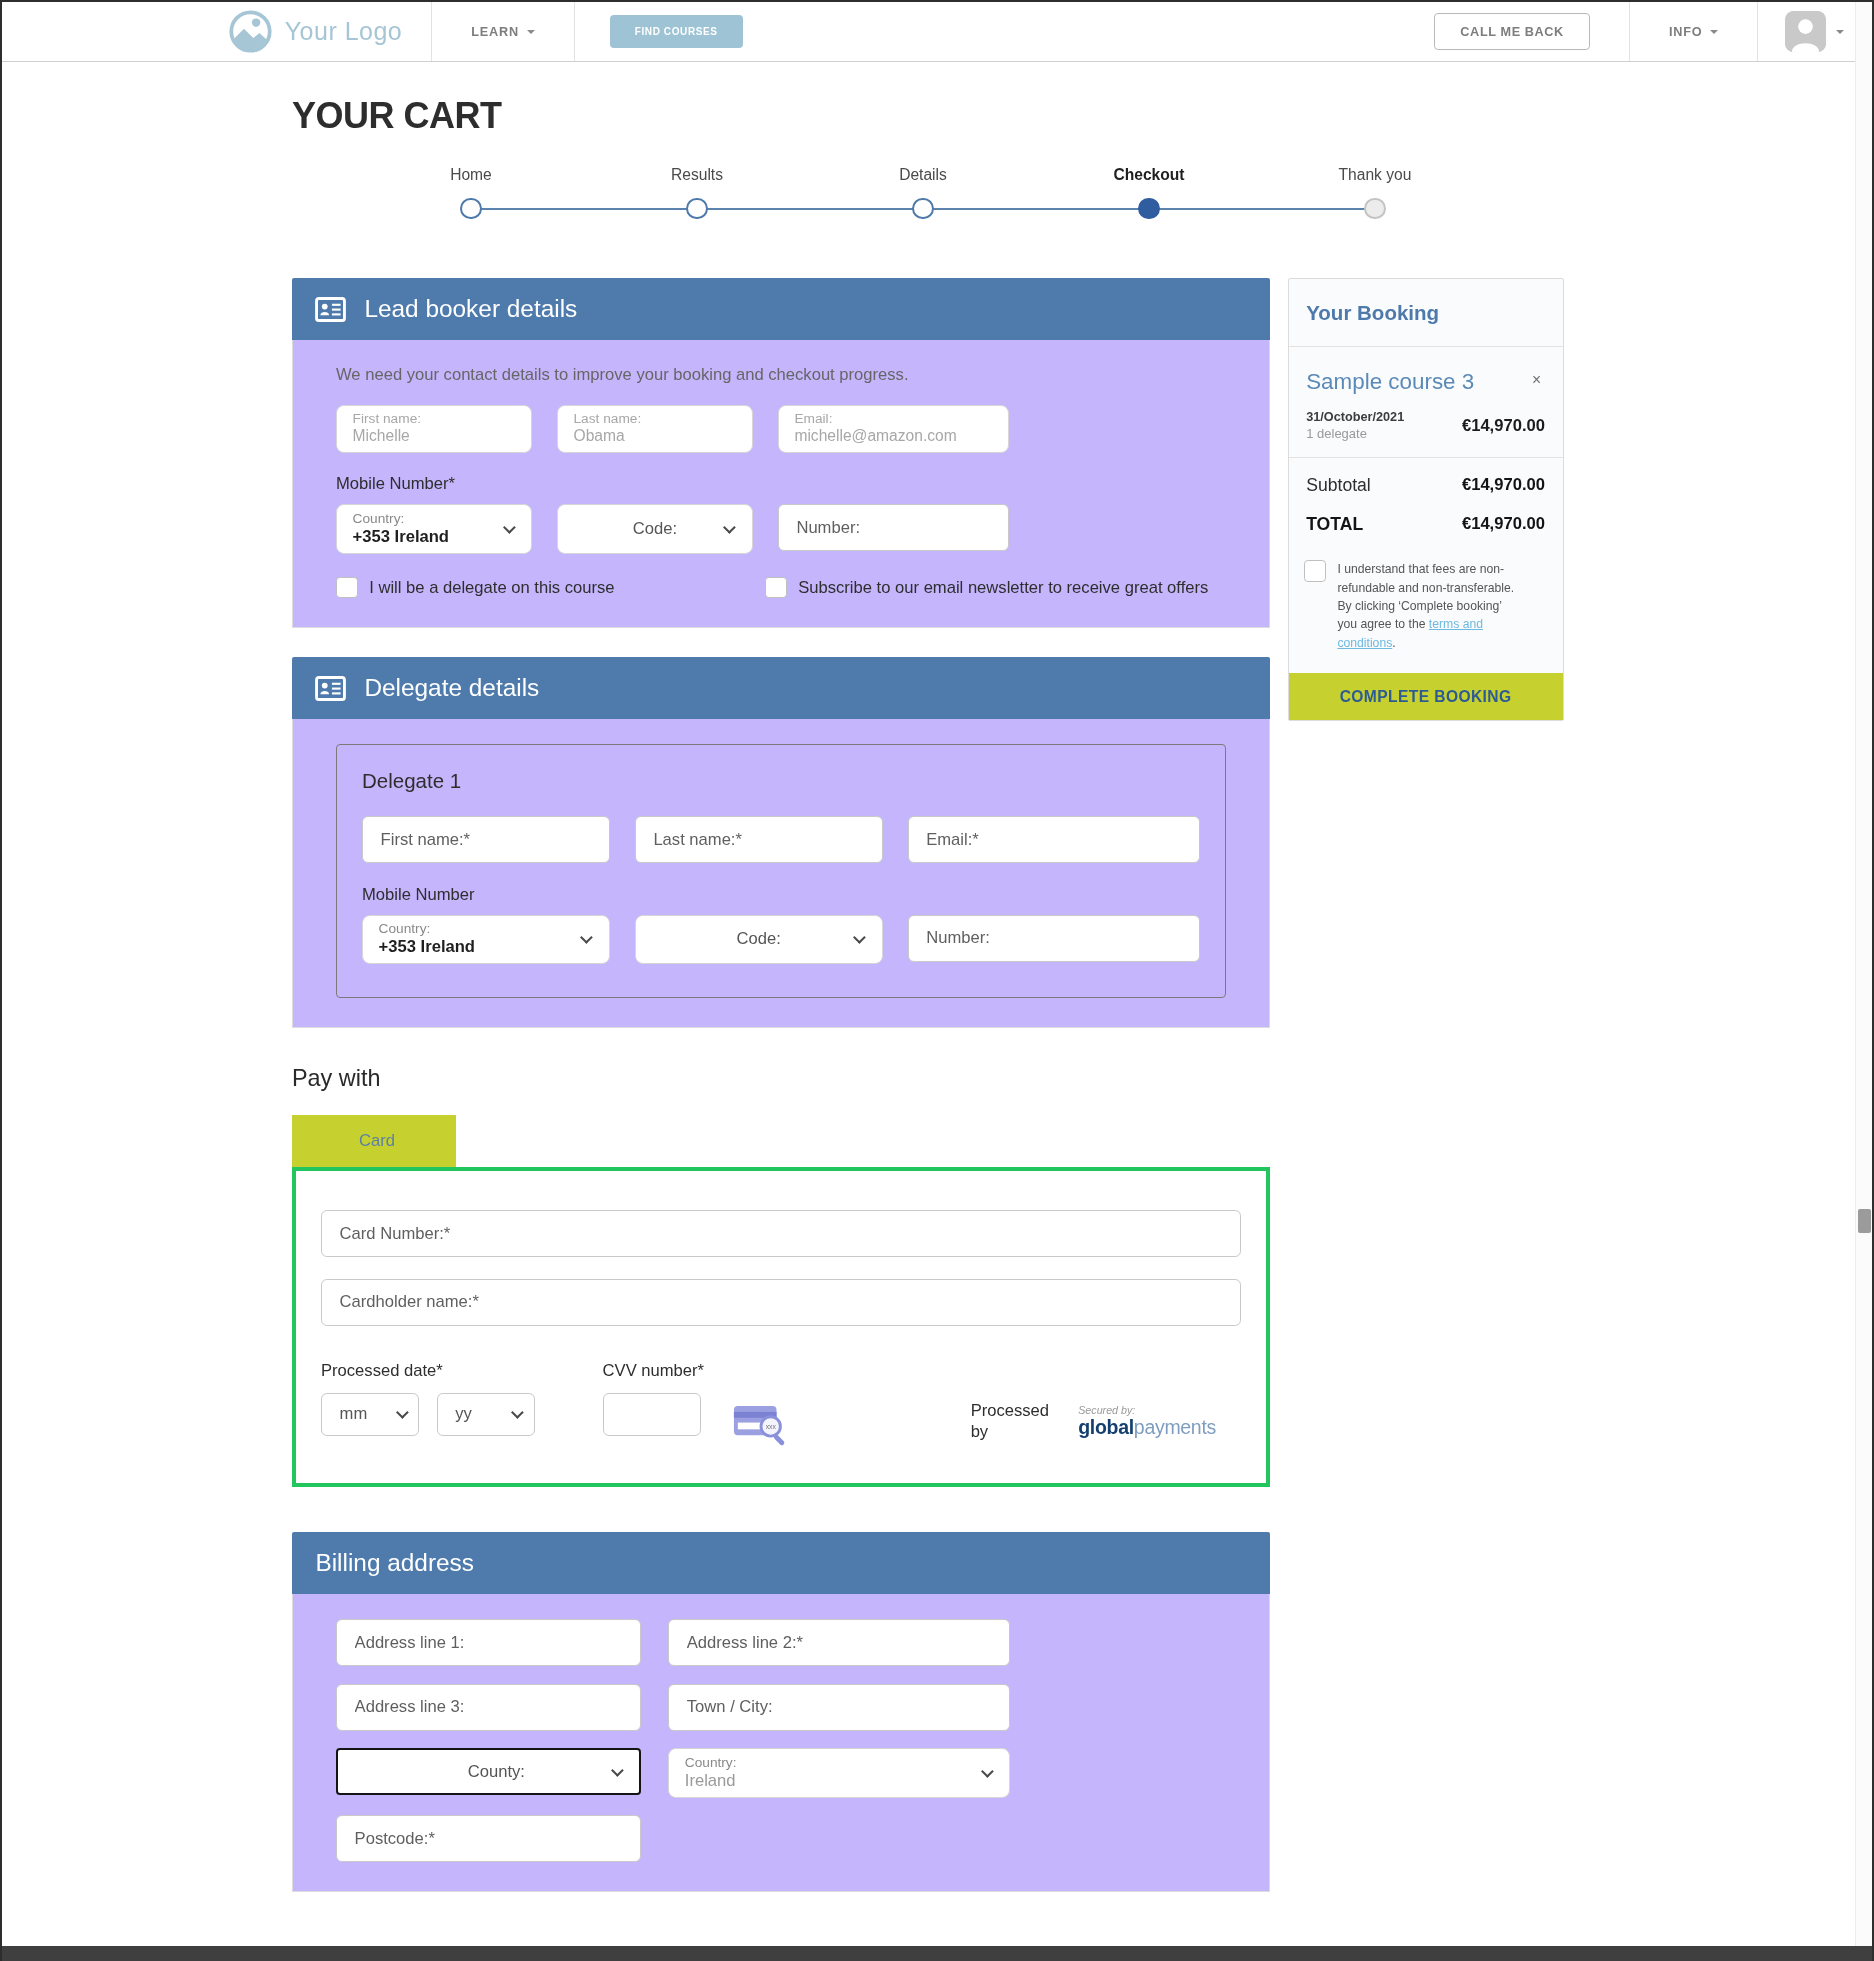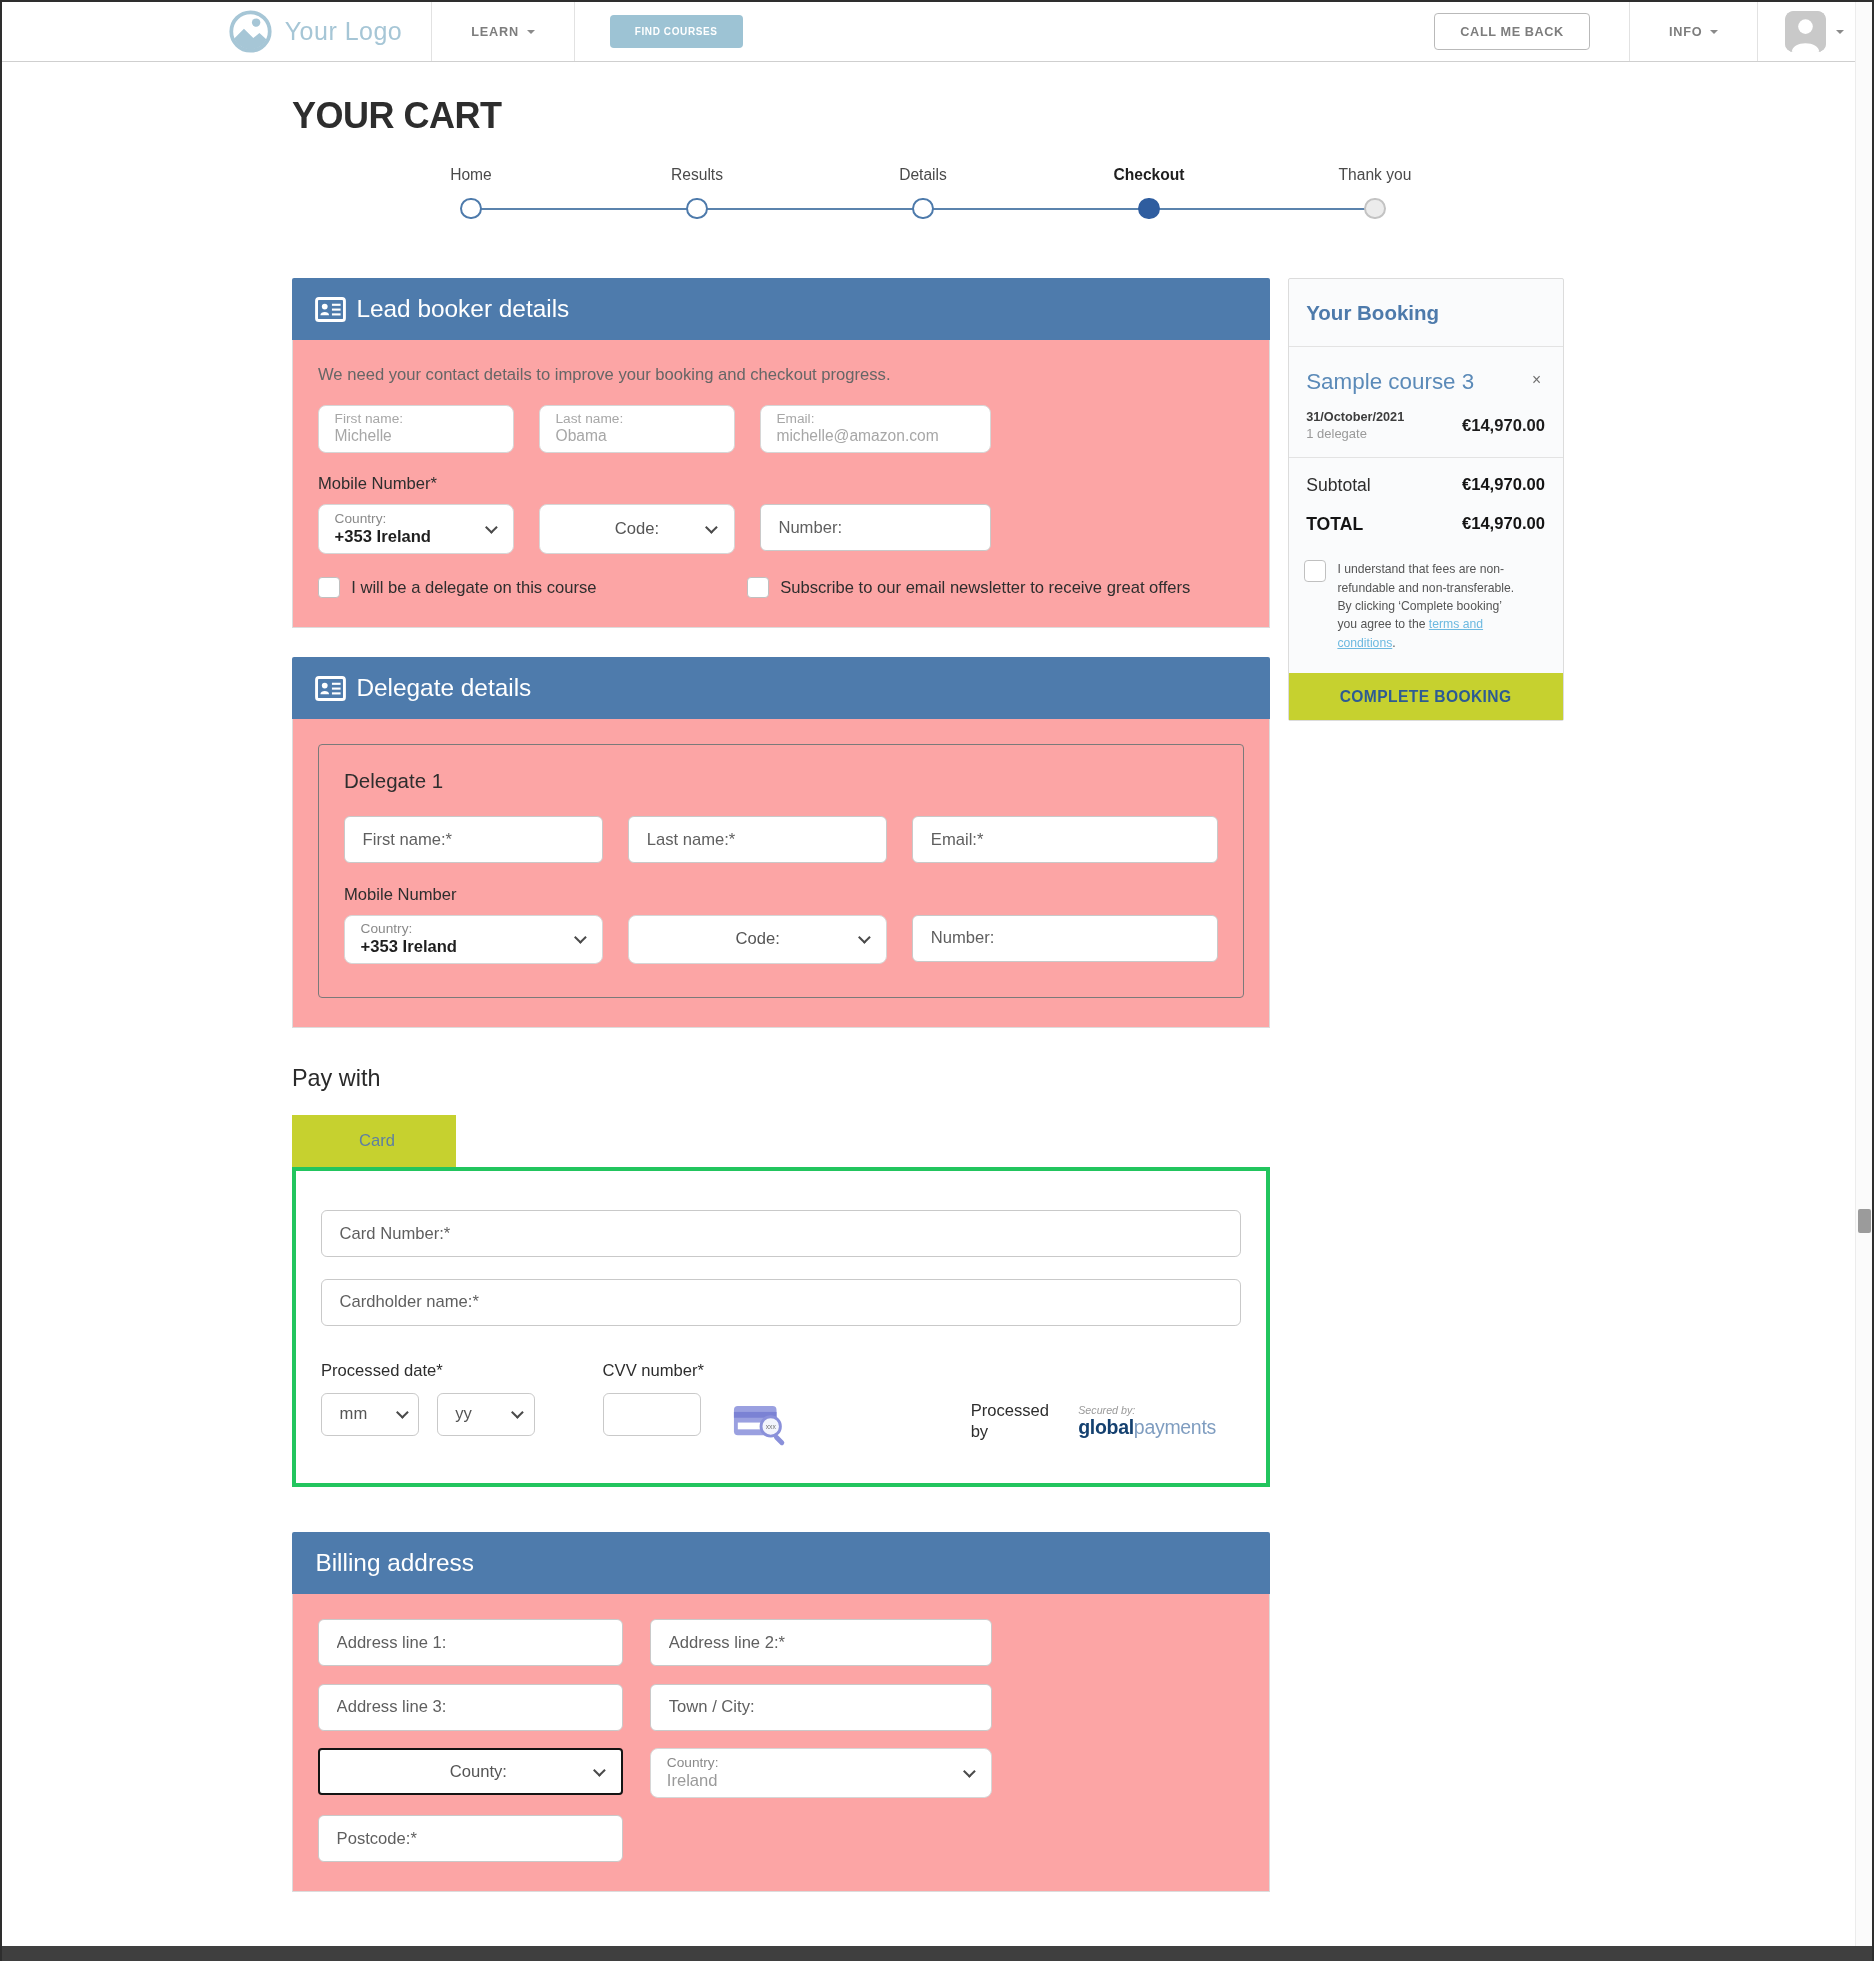--- a/index.html
+++ b/index.html
@@ -40,24 +40,24 @@
   .dot { width:21.5px; height:21.5px; border-radius:50%; background:#fff; border:2px solid #4d7aab; z-index:2; }
   .dot.active { background:#2f5d9f; border-color:#2f5d9f; }
   .dot.future { background:#ececec; border-color:#c3c3c3; }
 
   .layout { display:flex; margin-top:57px; align-items:flex-start; }
   .main { width:978px; }
   aside.booking { width:276px; margin-left:17.6px; }
 
   
   .section { margin-bottom:29px; }
-  .sec-head { background:#4e7bac; color:#fff; height:62px; display:flex; align-items:center; padding-left:23.4px; gap:10px;
+  .sec-head { background:#4e7bac; color:#fff; height:62px; display:flex; align-items:center; padding-left:23.4px; gap:18px;
               border-radius:2px 2px 0 0; }
   .sec-head .t { font-size:24.4px; font-weight:400; }
-  .sec-body { border:1px solid #dcdcdc; border-top:none; background:#fca5a5; padding:25px 25px 29px; }
+  .sec-body { border:1px solid #dcdcdc; border-top:none; background:#c4b5fd; padding:25px 43px 29px; }
   .idcard-icon { width:31px; height:25px; flex:0 0 auto; }
 
   .subtitle { font-size:16.6px; color:#666; margin-bottom:19.5px; }
 
   .grid3 { display:grid; grid-template-columns:1fr 1fr 1.18fr; gap:25px; width:673px; }
   .grid3.full { width:100%; }
 
   
   .cfield { border:1px solid #d6d6d6; border-radius:7.8px; padding:5.9px 15.6px; min-height:47px; display:flex; flex-direction:column; justify-content:center; background:#fff; }
   .cfield .lab { font-size:13.7px; color:#a7a7a7; line-height:1.15; }

